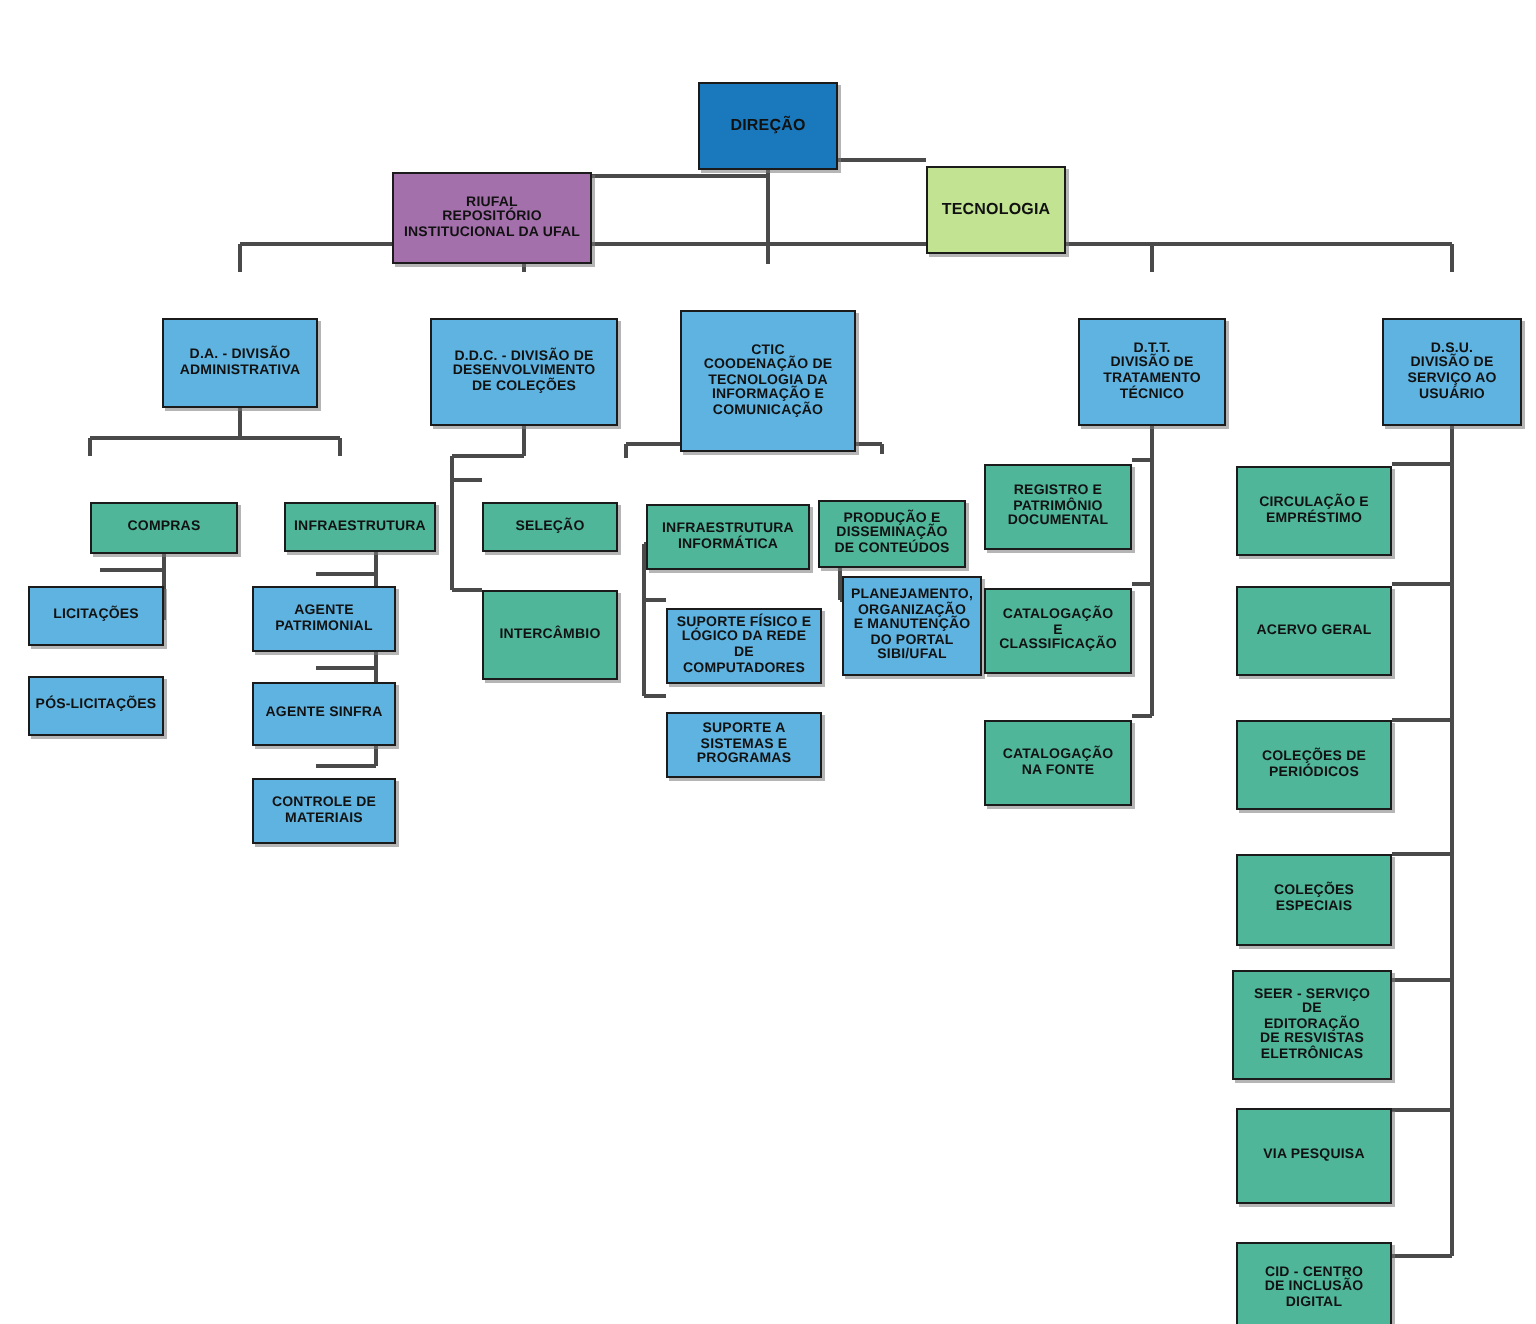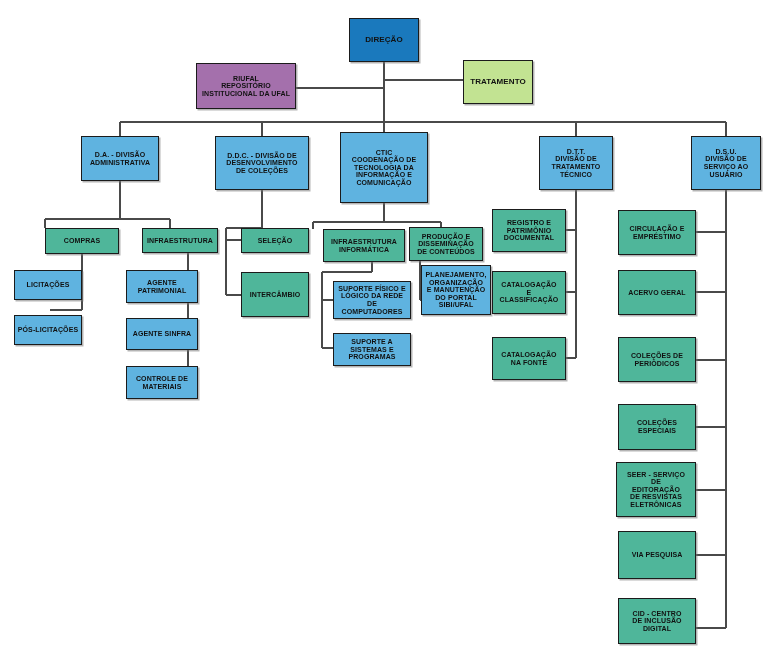--- a/index.html
+++ b/index.html
@@ -34,20 +34,21 @@
     align-items: center;
     justify-content: center;
     text-align: center;
     color: #111111;
     font-weight: bold;
     line-height: 1.08;
     letter-spacing: 0.1px;
     padding: 1px 2px;
     box-shadow: 1.5px 1.5px 0 rgba(120,120,120,0.55);
     overflow: hidden;
+    margin-top: 23px;
   }
   .node span {
     display: block;
     width: 100%;
     white-space: pre-line;
   }
   .c-blue-dark { background: #1a79bd; }
   .c-green-light { background: #c2e392; }
   .c-purple { background: #a470ac; }
   .c-blue-light { background: #5fb3e0; }
@@ -124,21 +125,21 @@
       <path d="M726,555 L696,555"></path>
       <path d="M726,628 L696,628"></path>
     </g>
   </svg>
 
   <div class="node c-blue-dark fs-8" style="left:349px;top:18px;width:70px;height:44px;">
     <span>DIREÇÃO</span>
   </div>
 
   <div class="node c-green-light fs-8" style="left:463px;top:60px;width:70px;height:44px;">
-    <span>TRATAMENTO</span>
+    <span>TECNOLOGIA</span>
   </div>
 
   <div class="node c-purple fs-7" style="left:196px;top:63px;width:100px;height:46px;">
     <span>RIUFAL
 REPOSITÓRIO
 INSTITUCIONAL DA UFAL</span>
   </div>
 
   <div class="node c-blue-light fs-7" style="left:81px;top:136px;width:78px;height:45px;">
     <span>D.A. - DIVISÃO

